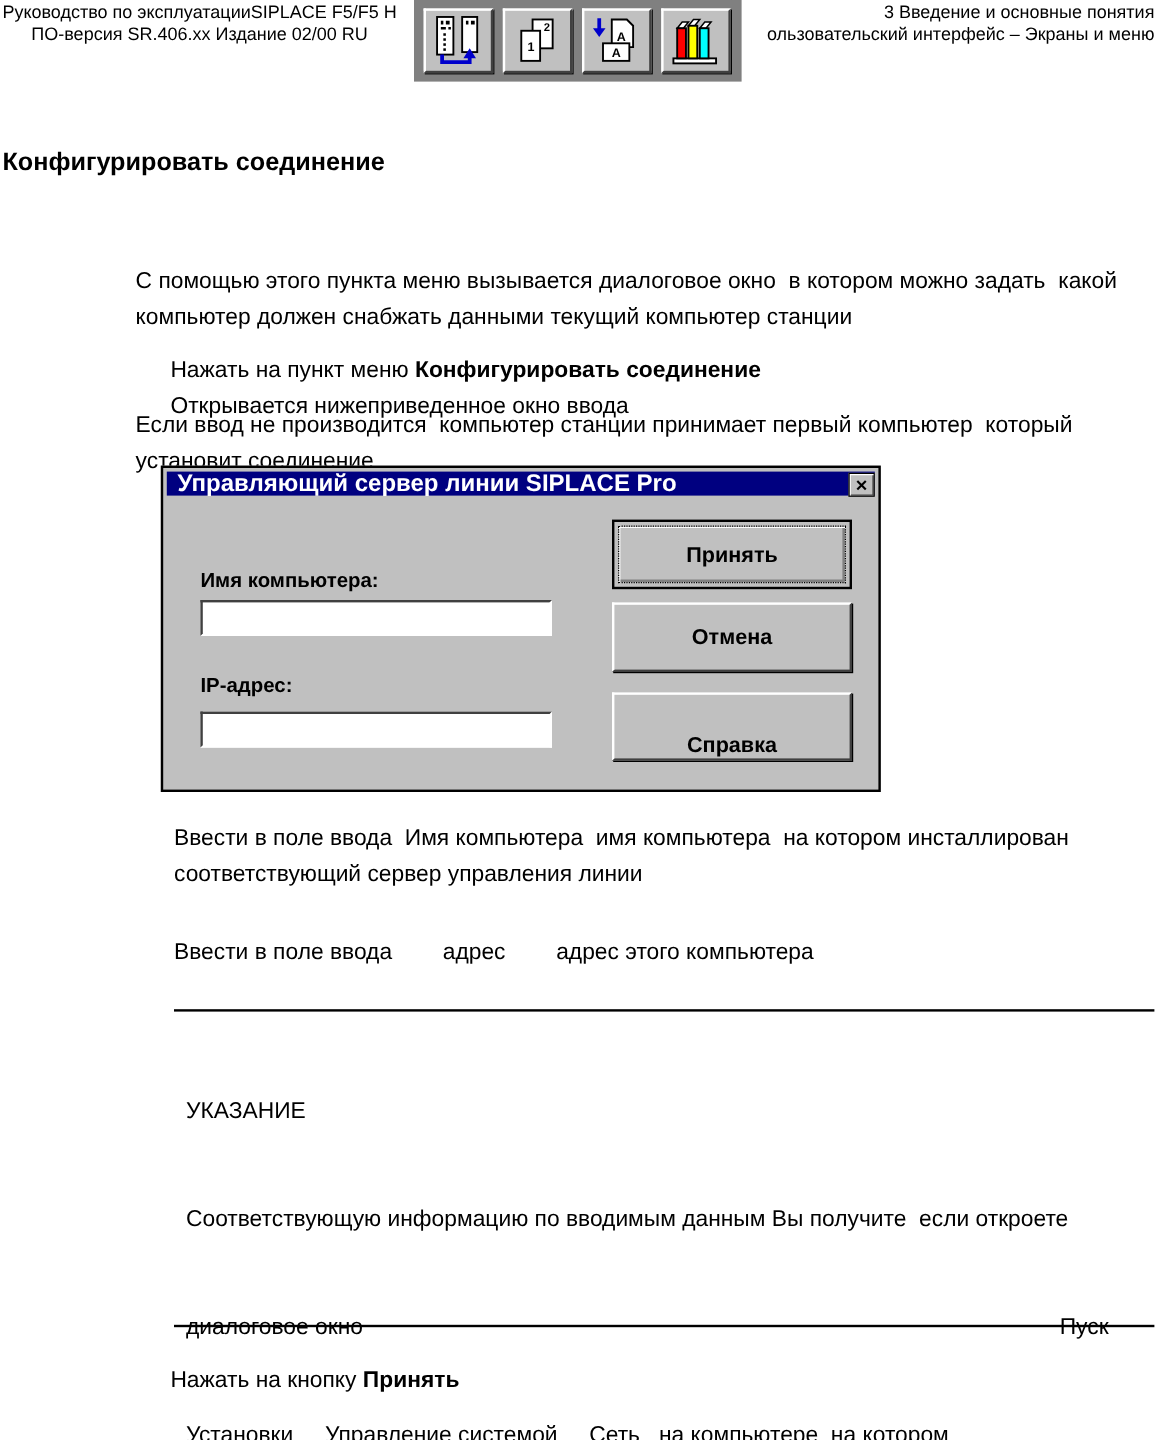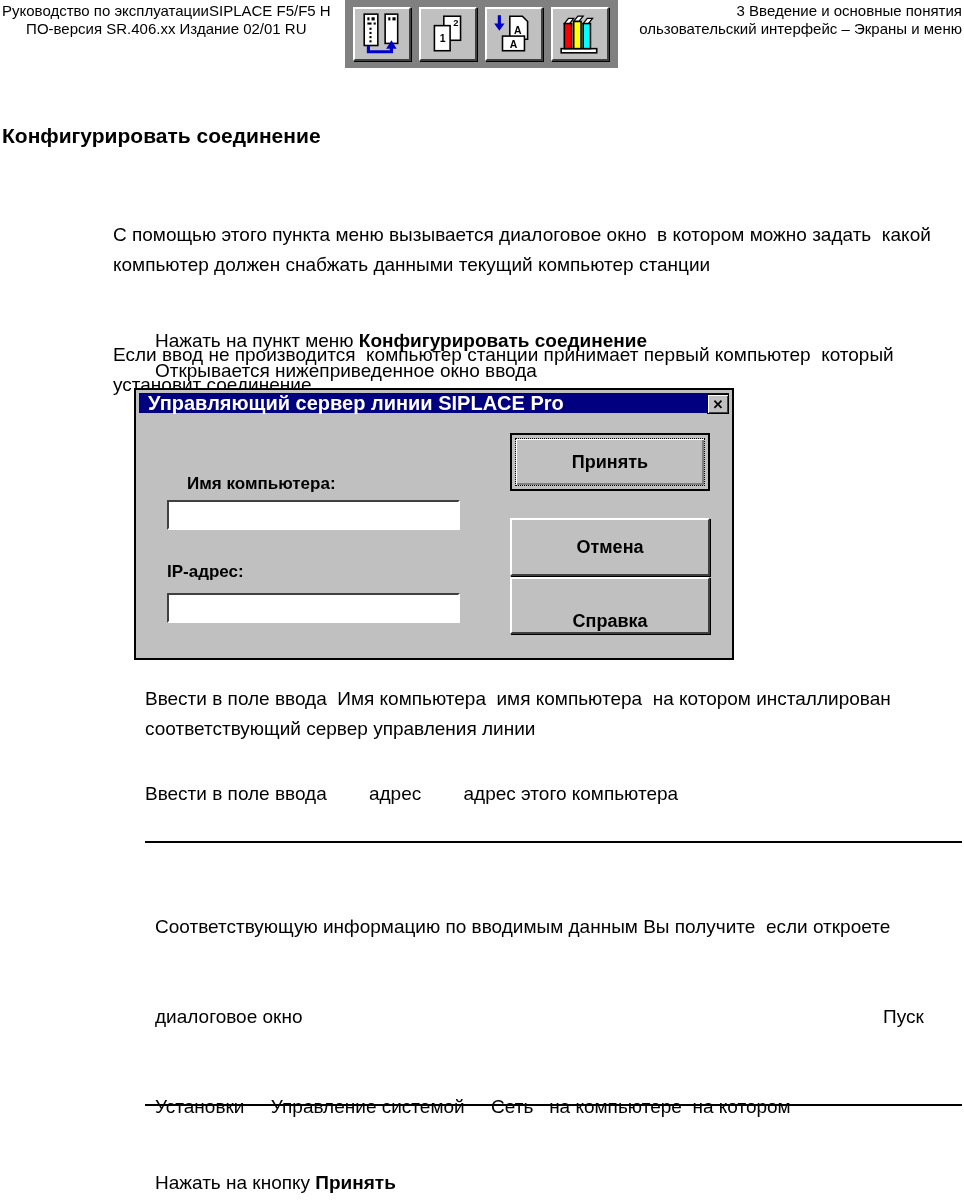--- a/index.html
+++ b/index.html
@@ -23,21 +23,21 @@
     width:58px; height:54px; background:#c0c0c0; flex:0 0 auto;
     border:2px solid; border-color:#ffffff #404040 #404040 #ffffff;
     box-shadow:1px 1px 0 #000;
     display:flex; align-items:center; justify-content:center; cursor:pointer;
   }
   .tool-btn svg { display:block; }
   
   .doc-heading { position:absolute; left:2px; top:124px; font-size:21px; font-weight:bold; }
   .intro { position:absolute; left:113px; top:160px; width:851px;
            font-size:19px; line-height:30px; white-space:pre-wrap; }
-  .step  { position:absolute; left:155px; font-size:19px; line-height:30px;margin-top:32px; }
+  .step  { position:absolute; left:142px; font-size:19px; line-height:30px; }
   .step-open { top:294px; }
   .b { font-weight:bold; }
   .para { position:absolute; left:145px; width:819px; font-size:19px;
           line-height:30px; white-space:pre-wrap; }
   .para-name { top:684px; }
   .para-addr { top:779px; white-space:pre; }
   .rule { position:absolute; left:145px; width:817px; border-top:2px solid #000; }
   .rule-1 { top:841px; }
   .rule-2 { top:1104px; }
   .note { position:absolute; left:155px; top:852px; font-size:19px;
@@ -56,21 +56,21 @@
     font-size:20px; font-weight:bold; padding-left:9px;
   }
   .close-btn {
     position:absolute; right:3px; top:4px; width:22px; height:20px;
     background:#c0c0c0; border:1px solid #000;
     box-shadow:inset 1px 1px 0 #fff, inset -1px -1px 0 #404040;
     display:flex; align-items:center; justify-content:center;
     font-size:13px; font-weight:bold; color:#000; cursor:pointer;
   }
   .dlg-label { position:absolute; left:31px; font-size:17px; font-weight:bold; }
-  .lbl-name { top:84px;margin-left:20px; }
+  .lbl-name { top:84px; }
   .lbl-ip   { top:172px; }
   .dlg-input {
     position:absolute; left:31px; width:293px; height:30px; background:#fff;
     border:2px solid; border-color:#404040 #ffffff #ffffff #404040;
     font-size:17px; padding:0 4px; font-family:"Liberation Sans", sans-serif;
   }
   .inp-name { top:110px; }
   .inp-ip   { top:203px; }
   .dlg-btn {
     position:absolute; left:374px; width:200px; height:58px;
@@ -80,29 +80,29 @@
     box-shadow:1px 1px 0 #000;
   }
   .btn-accept { top:43px; border:2px solid #000; box-shadow:none; }
   .btn-accept .focus-rect {
     position:absolute; left:3px; right:3px; top:3px; bottom:3px;
     border:1px dotted #000;
     display:flex; align-items:center; justify-content:center;
     background:#c0c0c0;
     box-shadow:inset 1px 1px 0 #fff, inset -2px -2px 0 #808080;
   }
-  .btn-cancel { top:128px; }
+  .btn-cancel { top:112px; }
   .btn-help   { top:187px; height:57px;align-items:flex-end; }
 </style>
 </head>
 <body>
 
 <div class="hdr hdr-left">
   <div>Руководство по эксплуатацииSIPLACE F5/F5 H</div>
-  <div>ПО-версия SR.406.xx   Издание 02/01 RU</div>
+  <div>ПО-версия SR.406.xx   Издание 02/00 RU</div>
 </div>
 <div class="hdr hdr-right">
   <div>3 Введение и основные понятия</div>
   <div>ользовательский интерфейс – Экраны и меню</div>
 </div>
 
 <div class="toolbar">
 
   <div class="tool-btn">
     <svg width="46" height="46" viewBox="0 0 44 44">
@@ -192,20 +192,21 @@
     <span>Справка</span>
   </div>
 </div>
 
 <div class="para para-name">Ввести в поле ввода  Имя компьютера  имя компьютера  на котором инсталлирован соответствующий сервер управления линии</div>
 <div class="para para-addr">Ввести в поле ввода        адрес        адрес этого компьютера</div>
 
 <div class="rule rule-1"></div>
 
 <div class="note">
+  <div>УКАЗАНИЕ</div>
   <div>Соответствующую информацию по вводимым данным Вы получите  если откроете</div>
   <div>диалоговое окно                                                                                                              Пуск</div>
   <div>Установки     Управление системой     Сеть   на компьютере  на котором</div>
   
   
   
   
 </div>
 
 <div class="rule rule-2"></div>

